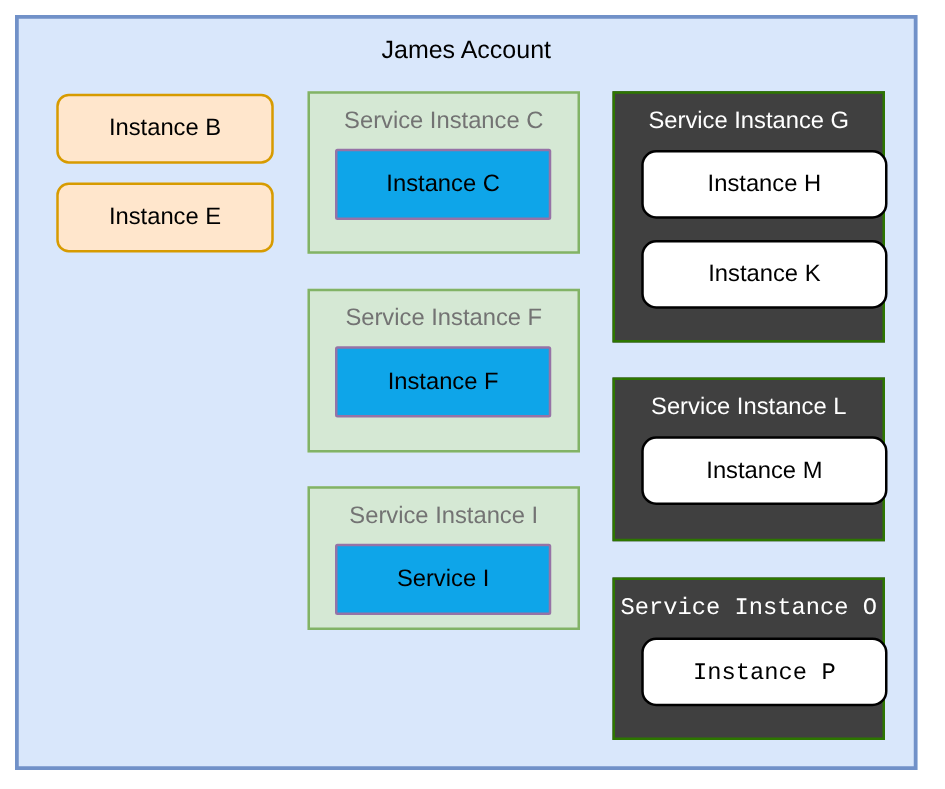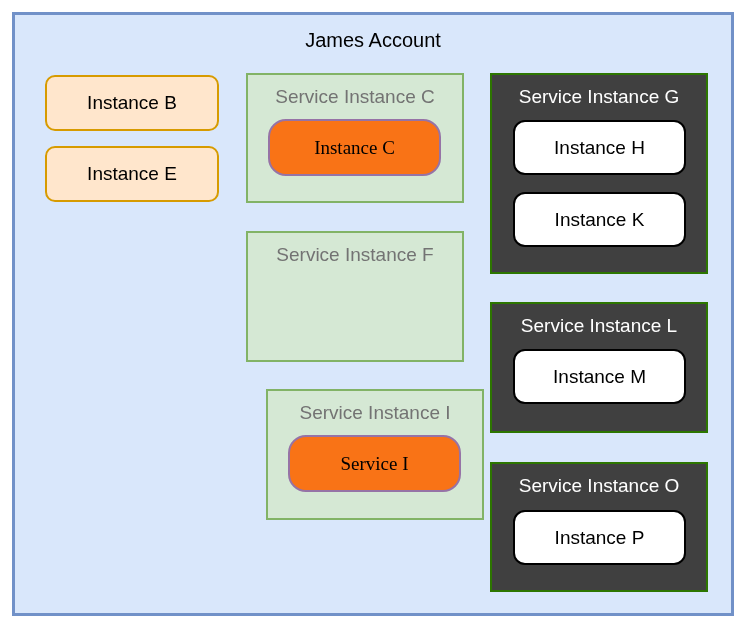--- a/index.html
+++ b/index.html
@@ -80,38 +80,37 @@
     text-align: center;
     font-size: 19px;
     line-height: 24px;
     color: #737373;
   }
   .svc.dark .svc-title {
     color: #ffffff;
   }
   .pos-c { left: 231px; top: 58px;  height: 130px; }
   .pos-f { left: 231px; top: 216px; height: 131px; padding-left: 10px; }
-  .pos-i { left: 231px; top: 374px; height: 131px; margin-left: 20px; }
+  .pos-i { left: 231px; top: 374px; height: 115px; }
   .pos-g { left: 475px; top: 58px;  height: 201px; }
   .pos-l { left: 475px; top: 287px; height: 131px; }
-  .pos-o { left: 475px; top: 447px; height: 130px; }
+  .pos-o { left: 475px; top: 447px; height: 130px; font-family: Liberation Mono, monospace; }
 
   .node.purple {
     left: 20px;
     top: 44px;
     width: 173px;
     height: 57px;
-    background: #f97316;
+    background: #0ea5e9;
     border: 2.5px solid #9673a6;
-    border-radius: 18px;
-    font-family: Liberation Serif, serif;
+    border-radius: 2px;
   }
   .node.white {
     left: 21px;
-    width: 173px;
+    width: 197px;
     height: 55px;
     background: #ffffff;
     border: 2.5px solid #000000;
     border-radius: 12px;
   }
   .pos-h { top: 45px; }
   .pos-k { top: 117px; }
   .pos-m { top: 45px; }
   .pos-p { top: 46px; }
 </style>
@@ -126,20 +125,21 @@
     <div class="node orange pos-b">Instance B</div>
     <div class="node orange pos-e">Instance E</div>
 
     <div class="svc light pos-c">
       <div class="svc-title">Service Instance C</div>
       <div class="node purple">Instance C</div>
     </div>
 
     <div class="svc light pos-f">
       <div class="svc-title">Service Instance F</div>
+      <div class="node purple">Instance F</div>
     </div>
 
     <div class="svc light pos-i">
       <div class="svc-title">Service Instance I</div>
       <div class="node purple">Service I</div>
     </div>
 
     <div class="svc dark pos-g">
       <div class="svc-title">Service Instance G</div>
       <div class="node white pos-h">Instance H</div>

